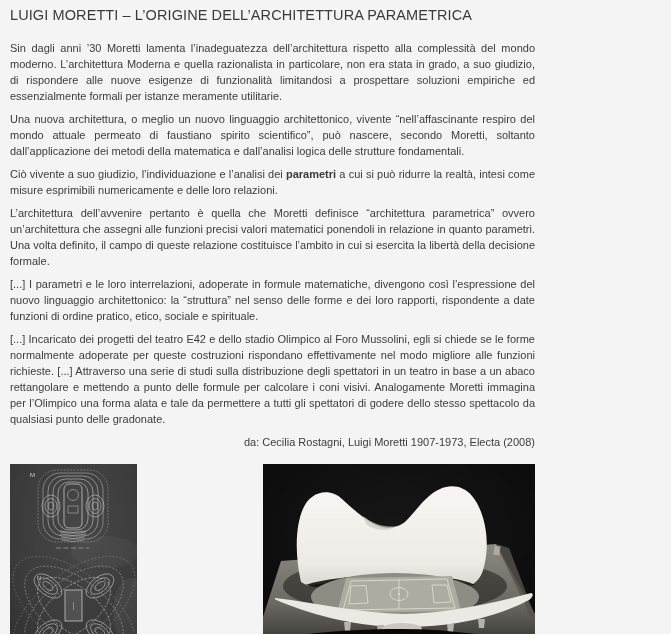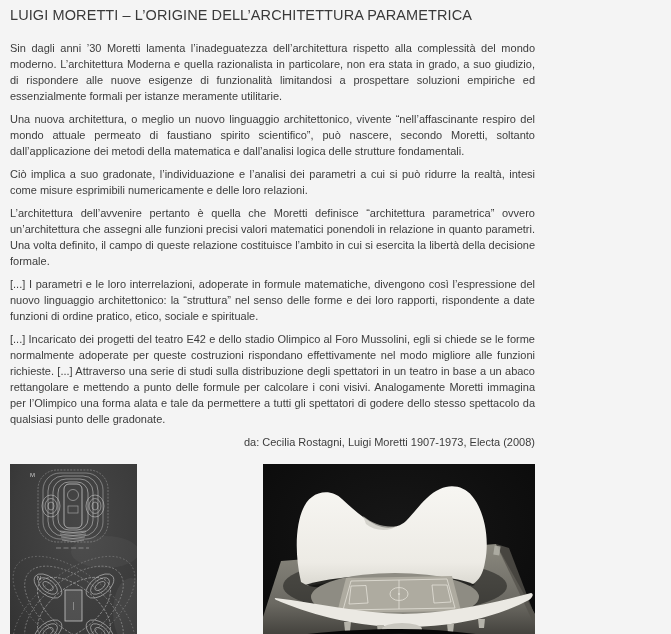--- a/index.html
+++ b/index.html
@@ -23,21 +23,21 @@
     color:#3a3a3a;
     letter-spacing:0.1px;
     margin:0 0 17px 0;
   }
   .body {
     font-size:11px;
     line-height:16px;
     text-align:justify;
     margin:1px 0 7px 0;
   }
-  .body b { font-weight:normal; }
+  .body b { font-weight:bold; }
   .citation {
     font-size:11px;
     line-height:16px;
     margin:6px 0 0 0;
     text-align:right;
   }
   .figures {
     display:flex;
     justify-content:space-between;
     align-items:flex-start;
@@ -50,21 +50,21 @@
 </style>
 </head>
 <body>
 
 <div class="page">
 
   <h1 class="title">LUIGI MORETTI – L’ORIGINE DELL’ARCHITETTURA PARAMETRICA</h1>
 
   <p class="body">Sin dagli anni ’30 Moretti lamenta l’inadeguatezza dell’architettura rispetto alla complessità del mondo moderno. L’architettura Moderna e quella razionalista in particolare, non era stata in grado, a suo giudizio, di rispondere alle nuove esigenze di funzionalità limitandosi a prospettare soluzioni empiriche ed essenzialmente formali per istanze meramente utilitarie.</p>
   <p class="body">Una nuova architettura, o meglio un nuovo linguaggio architettonico, vivente “nell’affascinante respiro del mondo attuale permeato di faustiano spirito scientifico”, può nascere, secondo Moretti, soltanto dall’applicazione dei metodi della matematica e dall’analisi logica delle strutture fondamentali.</p>
-  <p class="body"><span>Ciò implica a suo gradonate, l’individuazione e l’analisi dei </span><b>parametri</b><span> a cui si può ridurre la realtà, intesi come misure esprimibili numericamente e delle loro relazioni.</span></p>
+  <p class="body"><span>Ciò vivente a suo giudizio, l’individuazione e l’analisi dei </span><b>parametri</b><span> a cui si può ridurre la realtà, intesi come misure esprimibili numericamente e delle loro relazioni.</span></p>
   <p class="body">L’architettura dell’avvenire pertanto è quella che Moretti definisce “architettura parametrica” ovvero un’architettura che assegni alle funzioni precisi valori matematici ponendoli in relazione in quanto parametri. Una volta definito, il campo di queste relazione costituisce l’ambito in cui si esercita la libertà della decisione formale.</p>
   <p class="body">[...] I parametri e le loro interrelazioni, adoperate in formule matematiche, divengono così l’espressione del nuovo linguaggio architettonico: la “struttura” nel senso delle forme e dei loro rapporti, rispondente a date funzioni di ordine pratico, etico, sociale e spirituale.</p>
   <p class="body">[...] Incaricato dei progetti del teatro E42 e dello stadio Olimpico al Foro Mussolini, egli si chiede se le forme normalmente adoperate per queste costruzioni rispondano effettivamente nel modo migliore alle funzioni richieste. [...] Attraverso una serie di studi sulla distribuzione degli spettatori in un teatro in base a un abaco rettangolare e mettendo a punto delle formule per calcolare i coni visivi. Analogamente Moretti immagina per l’Olimpico una forma alata e tale da permettere a tutti gli spettatori di godere dello stesso spettacolo da qualsiasi punto delle gradonate.</p>
 
   <p class="citation">da: Cecilia Rostagni, Luigi Moretti 1907-1973, Electa (2008)</p>
 
   <div class="figures">
 
     <div class="fig fig-left">
       <svg viewBox="0 0 127 206" xmlns="http://www.w3.org/2000/svg">

